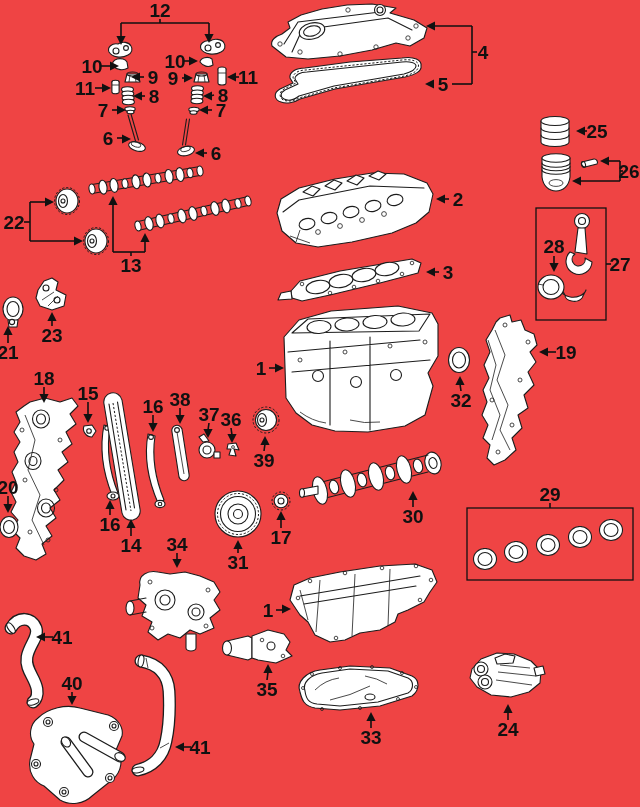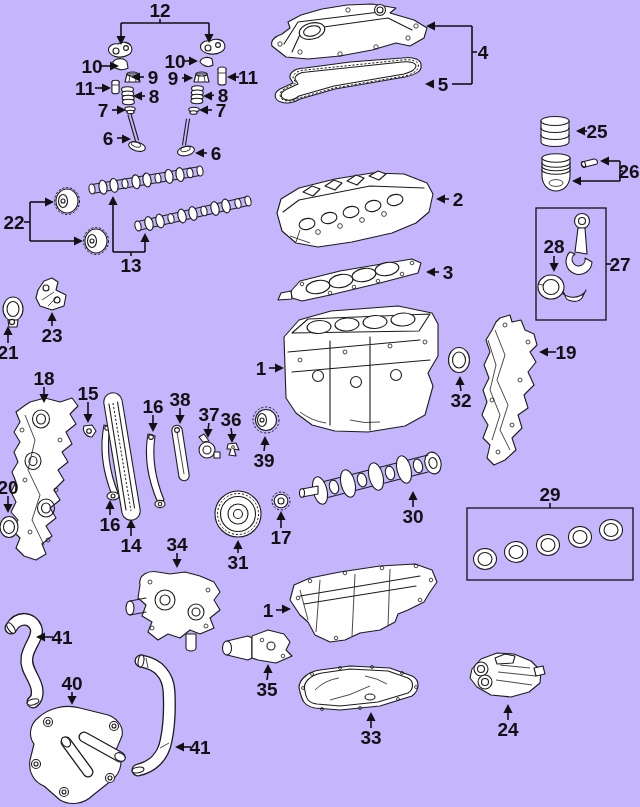--- a/index.html
+++ b/index.html
@@ -1,16 +1,16 @@
 <!DOCTYPE html>
 <html><head>
 <meta charset="utf-8">
 <style>
   html,body{margin:0;padding:0;background:#fff;}
-  .stage{position:relative;width:640px;height:807px;background:#c4b5fd;overflow:hidden;}
+  .stage{position:relative;width:640px;height:807px;background:#ef4444;overflow:hidden;}
   svg{display:block;}
   
   .f{fill:#fff;stroke:#1c1c1c;stroke-width:1.1;stroke-linejoin:round;stroke-linecap:round;}
   .n{fill:none;stroke:#1c1c1c;stroke-width:1.1;stroke-linejoin:round;stroke-linecap:round;}
   .t{fill:none;stroke:#1c1c1c;stroke-width:1;stroke-dasharray:2.2,1.8;}
   .thin{fill:none;stroke:#1c1c1c;stroke-width:.8;}
   .hose-o{fill:none;stroke:#1c1c1c;stroke-width:13;stroke-linecap:round;}
   .hose-i{fill:none;stroke:#ffffff;stroke-width:10.4;stroke-linecap:round;}
   .pipe-o{fill:none;stroke:#1c1c1c;stroke-width:11;stroke-linecap:round;}
   .pipe-i{fill:none;stroke:#ffffff;stroke-width:8.4;stroke-linecap:round;}

